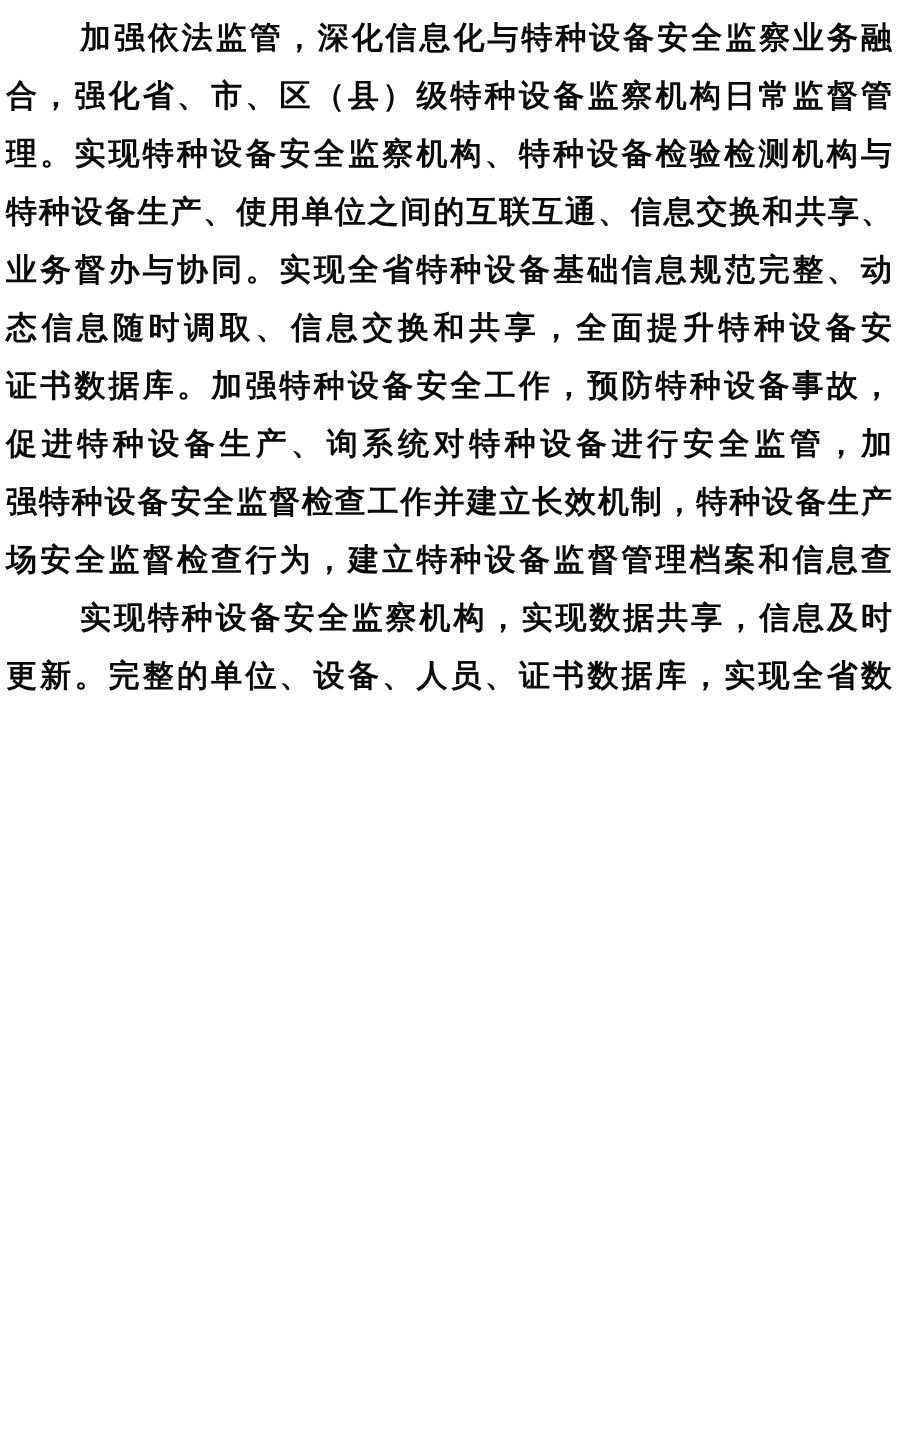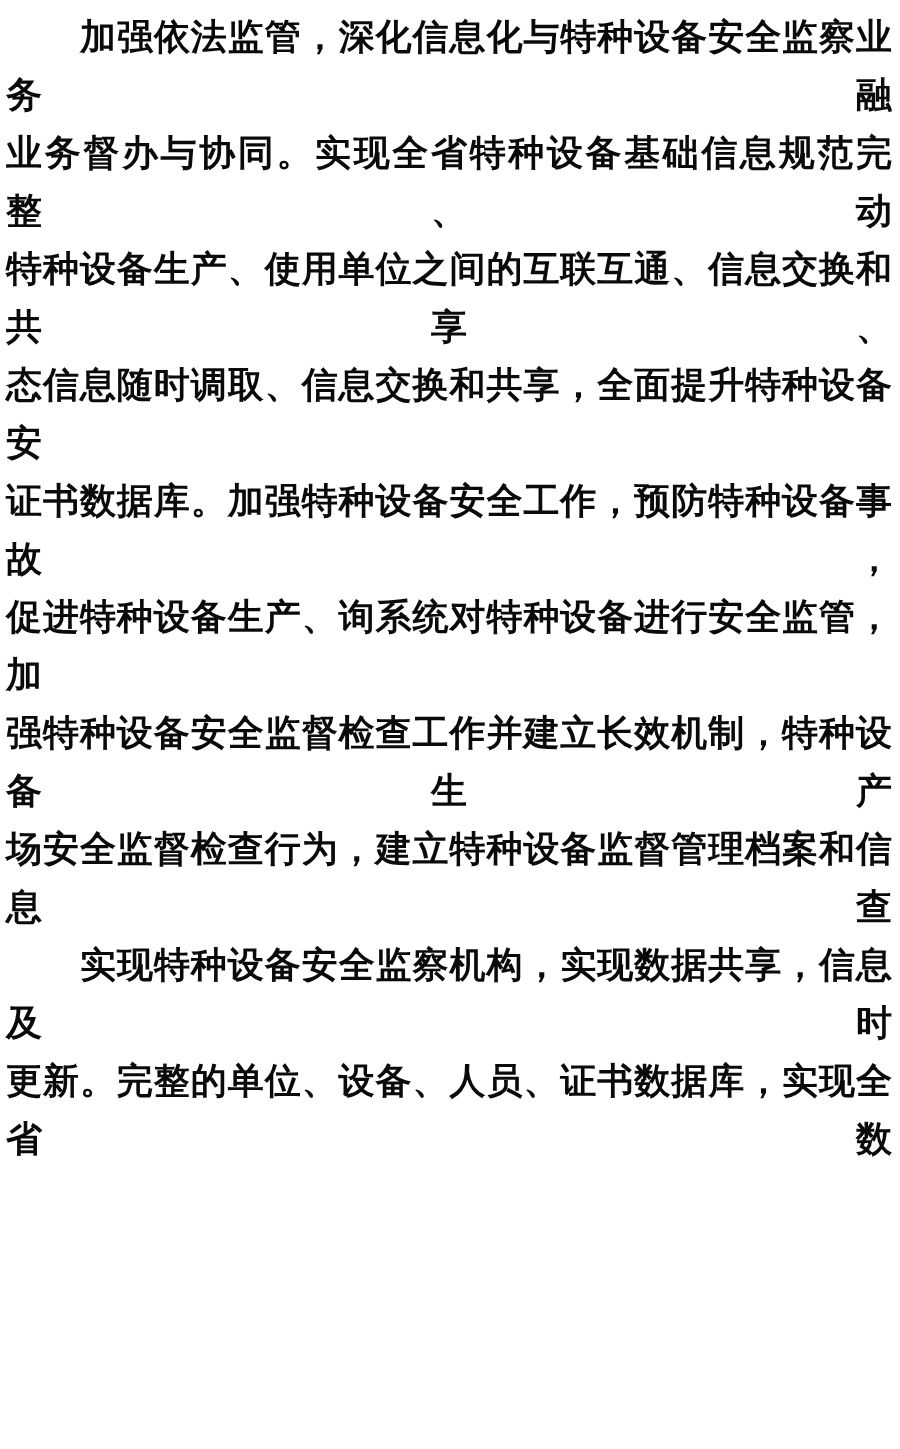--- a/index.html
+++ b/index.html
@@ -6,38 +6,40 @@
   html,body { background:#ffffff; }
   body {
     width:900px; height:1449px;
     font-family:"DejaVu Sans","Liberation Sans",sans-serif;
     overflow:hidden;
   }
 
   
   .doc { padding:8px 8px 0 6px; }
   .doc-line {
-    font-size:36px;
+    font-size:31px;
     line-height:58px;
     font-weight:bold;
     color:#0a0a0a;
     text-align:justify;
     text-align-last:justify;
     white-space:normal;
   }
   .doc-line.first { text-indent:74px; }
   .doc-line.lastline { text-align-last:left; }
 </style>
 </head>
 <body>
 
 <div class="doc">
   <div class="doc-line first">加强依法监管，深化信息化与特种设备安全监察业务融</div>
+  <div class="doc-line">合，强化省、市、区（县）级特种设备监察机构日常监督管</div>
+  <div class="doc-line">理。实现特种设备安全监察机构、特种设备检验检测机构与</div>
+  <div class="doc-line">特种设备生产、使用单位之间的互联互通、信息交换和共享、</div>
   <div class="doc-line">业务督办与协同。实现全省特种设备基础信息规范完整、动</div>
-  <div class="doc-line">特种设备生产、使用单位之间的互联互通、信息交换和共享、</div>
   <div class="doc-line">态信息随时调取、信息交换和共享，全面提升特种设备安</div>
   <div class="doc-line">证书数据库。加强特种设备安全工作，预防特种设备事故，</div>
   <div class="doc-line">促进特种设备生产、询系统对特种设备进行安全监管，加</div>
   <div class="doc-line">强特种设备安全监督检查工作并建立长效机制，特种设备生产</div>
   <div class="doc-line">场安全监督检查行为，建立特种设备监督管理档案和信息查</div>
 
   <div class="doc-line first">实现特种设备安全监察机构，实现数据共享，信息及时</div>
   <div class="doc-line">更新。完整的单位、设备、人员、证书数据库，实现全省数</div>
 
 </div>

